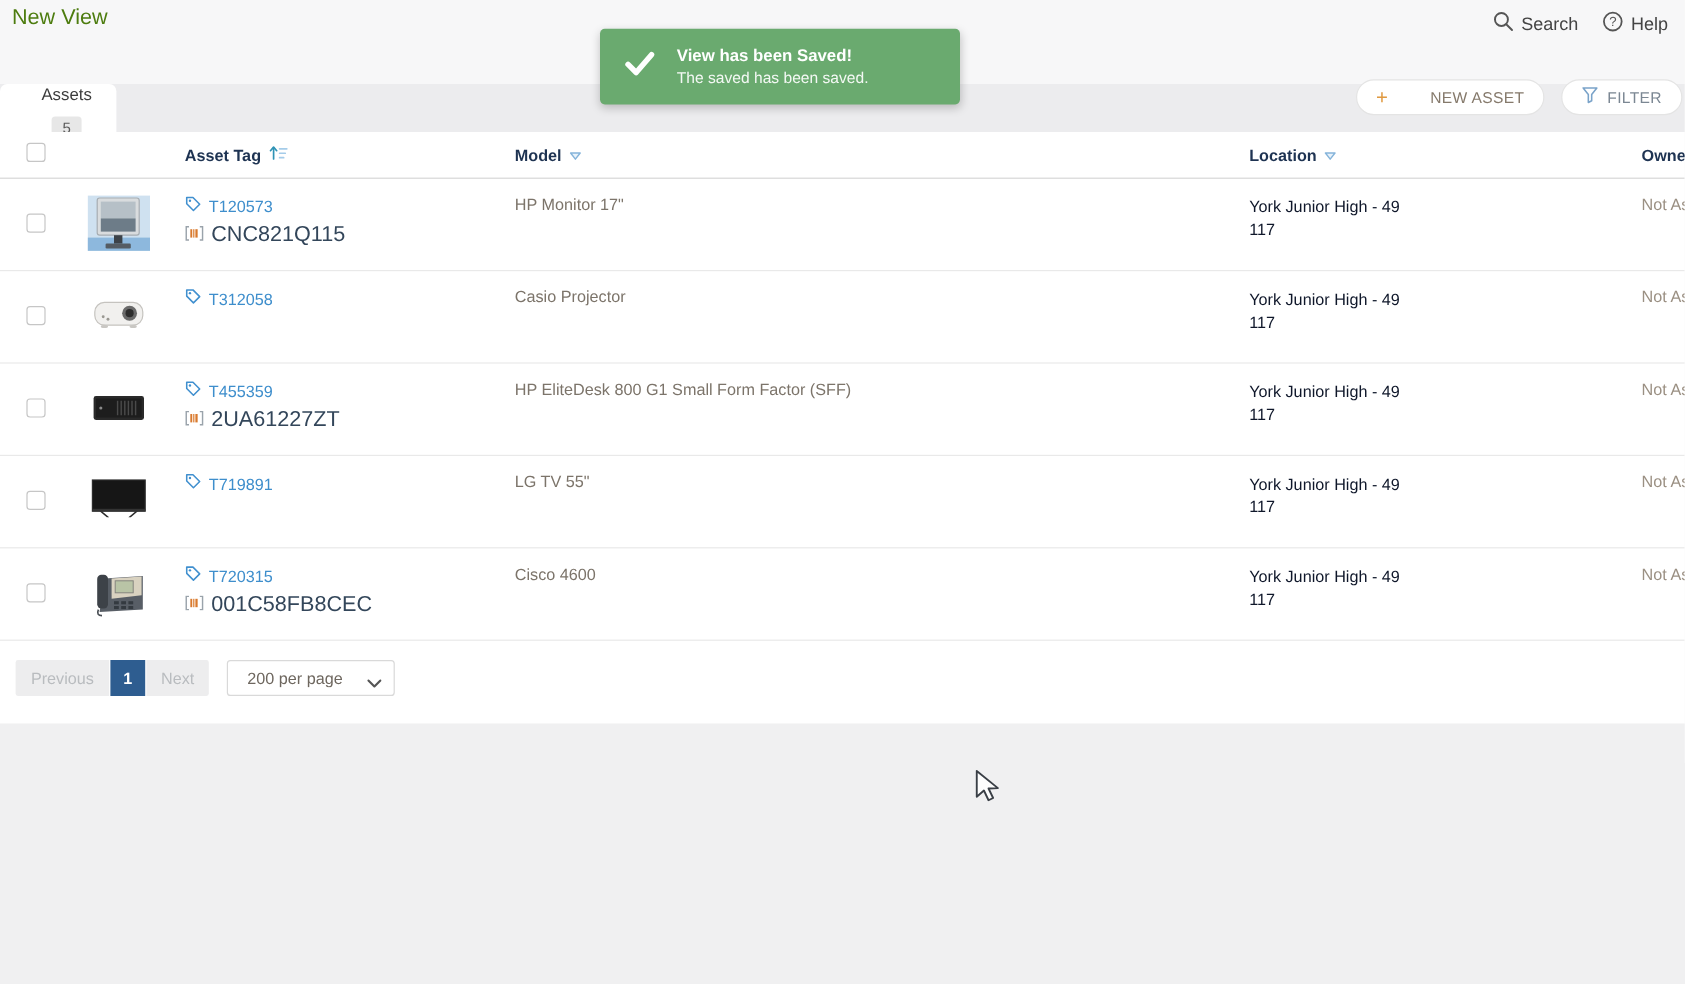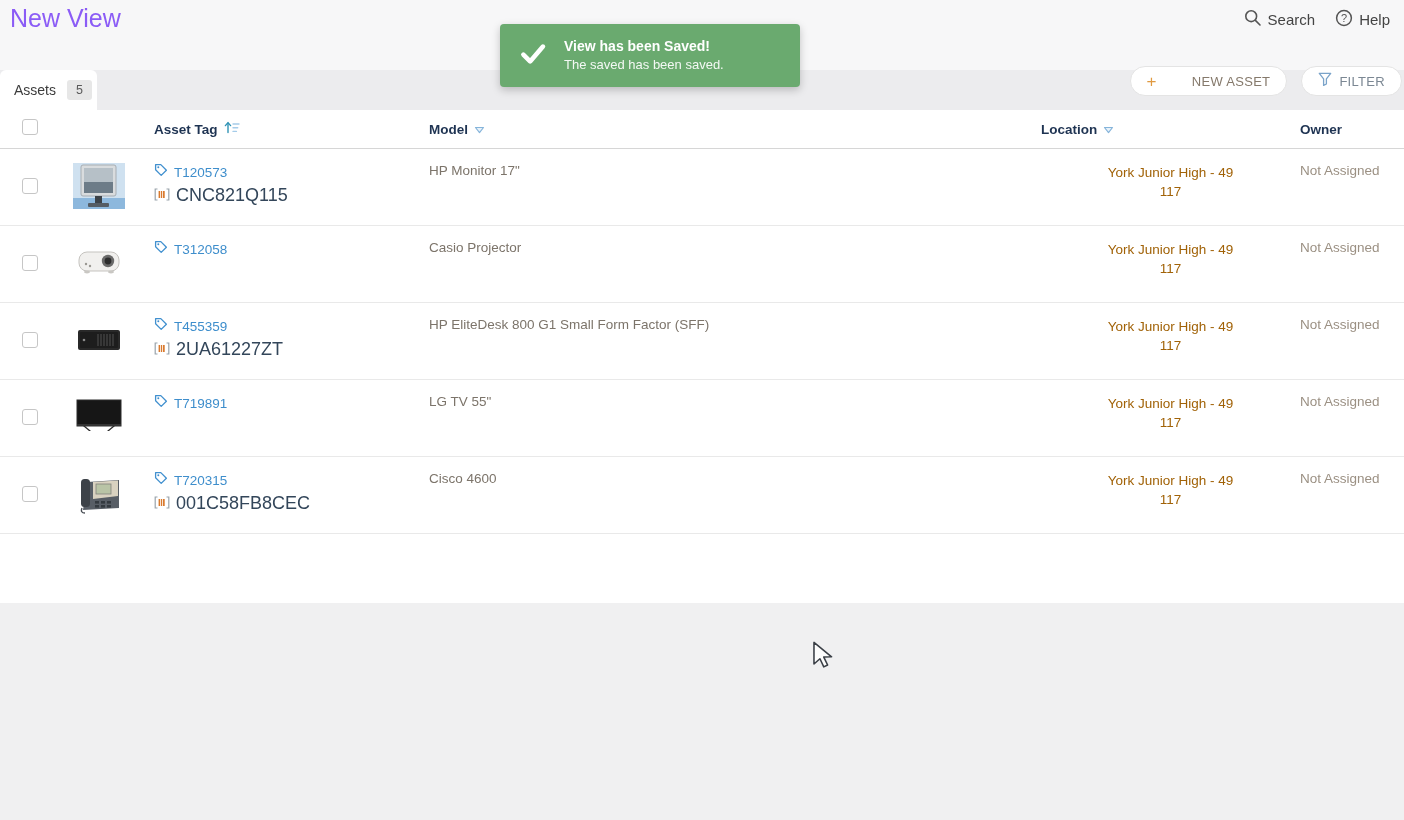--- a/index.html
+++ b/index.html
@@ -4,21 +4,21 @@
 <style>
   * { box-sizing: border-box; }
   html,body { margin:0; padding:0; }
   body {
     width:1404px; height:820px; position:relative; overflow:hidden;
     font-family:"Liberation Sans", sans-serif;
     background:#f7f7f8;
   }
   
   .top-section { position:absolute; top:0; left:0; width:100%; height:70px; background:#f7f7f8; }
-  .page-title { position:absolute; left:10px; top:4px; margin:0; font-size:25px; font-weight:400; color:#8b5cf6; }
+  .page-title { position:absolute; left:10px; top:4px; margin:0; font-size:18px; font-weight:400; color:#4d7c0f; }
   .topbar-right { position:absolute; right:14px; top:9px; display:flex; gap:20px; align-items:center;justify-content:flex-end; }
   .top-link { display:flex; align-items:center; gap:6px; font-size:15px; color:#444; cursor:pointer; }
   
   .toast {
     position:absolute; left:500px; top:24px; width:300px; height:63px; z-index:6;
     background:#6aaa6f; border-radius:4px; box-shadow:0 3px 8px rgba(0,0,0,.22);
     display:flex; align-items:center; color:#fff;
   }
   .toast-check { margin-left:20px; flex:0 0 auto; }
   .toast-text { margin-left:17px; }
@@ -32,43 +32,43 @@
     letter-spacing:.3px; cursor:pointer; font-family:inherit;
   }
   .plus-glyph { color:#e09a41; font-size:17px; line-height:1; }
   .new-asset-label { color:#85796b;padding-left:28px; }
   .filter-label { color:#7b8793; }
   
   .tabstrip { position:absolute; top:70px; left:0; width:100%; height:40px; background:#ececee; }
   .tab {
     position:absolute; left:0; top:0; width:97px; height:40px; background:#fff;
     border-radius:6px 6px 0 0; display:flex; align-items:center; padding-left:14px; gap:11px;
-    font-size:14px; color:#3c3c3c; cursor:pointer;
+    font-size:14px; color:#3c3c3c; cursor:pointer;flex-direction:column;
   }
   .badge { background:#e7e7e7; border-radius:3px; padding:3px 9px; font-size:12.5px; color:#5a5a5a; }
   
   .panel { position:absolute; top:110px; left:0; width:1404px; height:493px; background:#fff; overflow:hidden; }
   .thead { display:flex; height:39px; align-items:center; border-bottom:1px solid #d6d6d6; }
   .hc { display:flex; align-items:center; gap:6px; font-weight:700; color:#1e3352; font-size:13.5px; cursor:pointer; }
   .col-check { width:44px; padding-left:22px; flex:0 0 auto; }
   .col-img { width:110px; flex:0 0 auto; display:flex; justify-content:center; }
   .col-tag { width:275px; flex:0 0 auto; }
   .col-model { width:612px; flex:0 0 auto; }
-  .col-loc { width:259px; flex:0 0 auto;text-align:center; }
+  .col-loc { width:327px; flex:0 0 auto; }
   .col-owner { width:120px; flex:0 0 auto; white-space:nowrap; }
   input[type=checkbox] {
     appearance:none; -webkit-appearance:none; width:16px; height:16px; margin:0;
     border:1px solid #c6c6c6; border-radius:3px; background:#fff; cursor:pointer;
   }
   .row { display:flex; height:77px; border-bottom:1px solid #e9e9e9; }
   .row .col-check { padding-top:29px; }
   .row .col-img { padding-top:11px; align-items:flex-start; }
   .row .col-tag { padding-top:14px; }
   .row .col-model { padding-top:14px; font-size:13.5px; color:#7c746a; }
-  .row .col-loc { padding-top:14px; font-size:13.5px; color:#a16207; line-height:19px; }
+  .row .col-loc { padding-top:14px; font-size:13.5px; color:#0f172a; line-height:19px; }
   .row .col-owner { padding-top:14px; font-size:13.5px; color:#9b9083; }
   .tag-line { display:flex; align-items:flex-end; gap:6px; font-size:13.5px; }
   .tag-link { color:#3e8ecc; text-decoration:none; cursor:pointer; }
   .serial-line { display:flex; align-items:flex-end; gap:6px; margin-top:5px; font-size:18px; color:#33465a; }
   .thumb { width:52px; height:52px; }
   
   .pager { display:flex; align-items:center; margin:16px 0 0 13px; }
   .pg { height:30px; border:none; font-size:13.5px; font-family:inherit; cursor:pointer; }
   .pg-prev { width:78px; background:#ededee; color:#b9bcbf; border-radius:2px 0 0 2px; margin-right:1px; }
   .pg-cur  { width:29px; background:#2e5d90; color:#fff; font-weight:700; margin-right:1px; }
@@ -398,20 +398,35 @@
       </div>
       <div class="col-model">Cisco 4600</div>
       <div class="col-loc">
         <div>York Junior High - 49</div>
         <div>117</div>
       </div>
       <div class="col-owner">Not Assigned</div>
     </div>
   </div>
 
+  <div class="pager">
+    <button class="pg pg-prev">Previous</button>
+    <button class="pg pg-cur">1</button>
+    <button class="pg pg-next">Next</button>
+    <div class="select-wrap">
+      <select>
+        <option>200 per page</option>
+      </select>
+      <span class="select-chevron">
+        <svg width="12" height="8" viewBox="0 0 12 8">
+            <polyline points="1,1 6,6 11,1" fill="none" stroke="#555" stroke-width="1.8" stroke-linecap="round" stroke-linejoin="round"></polyline>
+          </svg>
+      </span>
+    </div>
+  </div>
 </div>
 
 <div class="footer-area"></div>
 
 <span class="cursor">
   <svg width="21" height="27" viewBox="0 0 14 19">
       <path d="M1,1 L1,16.2 L5.2,12.5 L7.9,18.2 L10.6,16.9 L7.9,11.3 L13.4,11.1 Z" fill="#fdfdfd" stroke="#3a3f46" stroke-width="1.1" stroke-linejoin="round"></path>
     </svg>
 </span>
 

